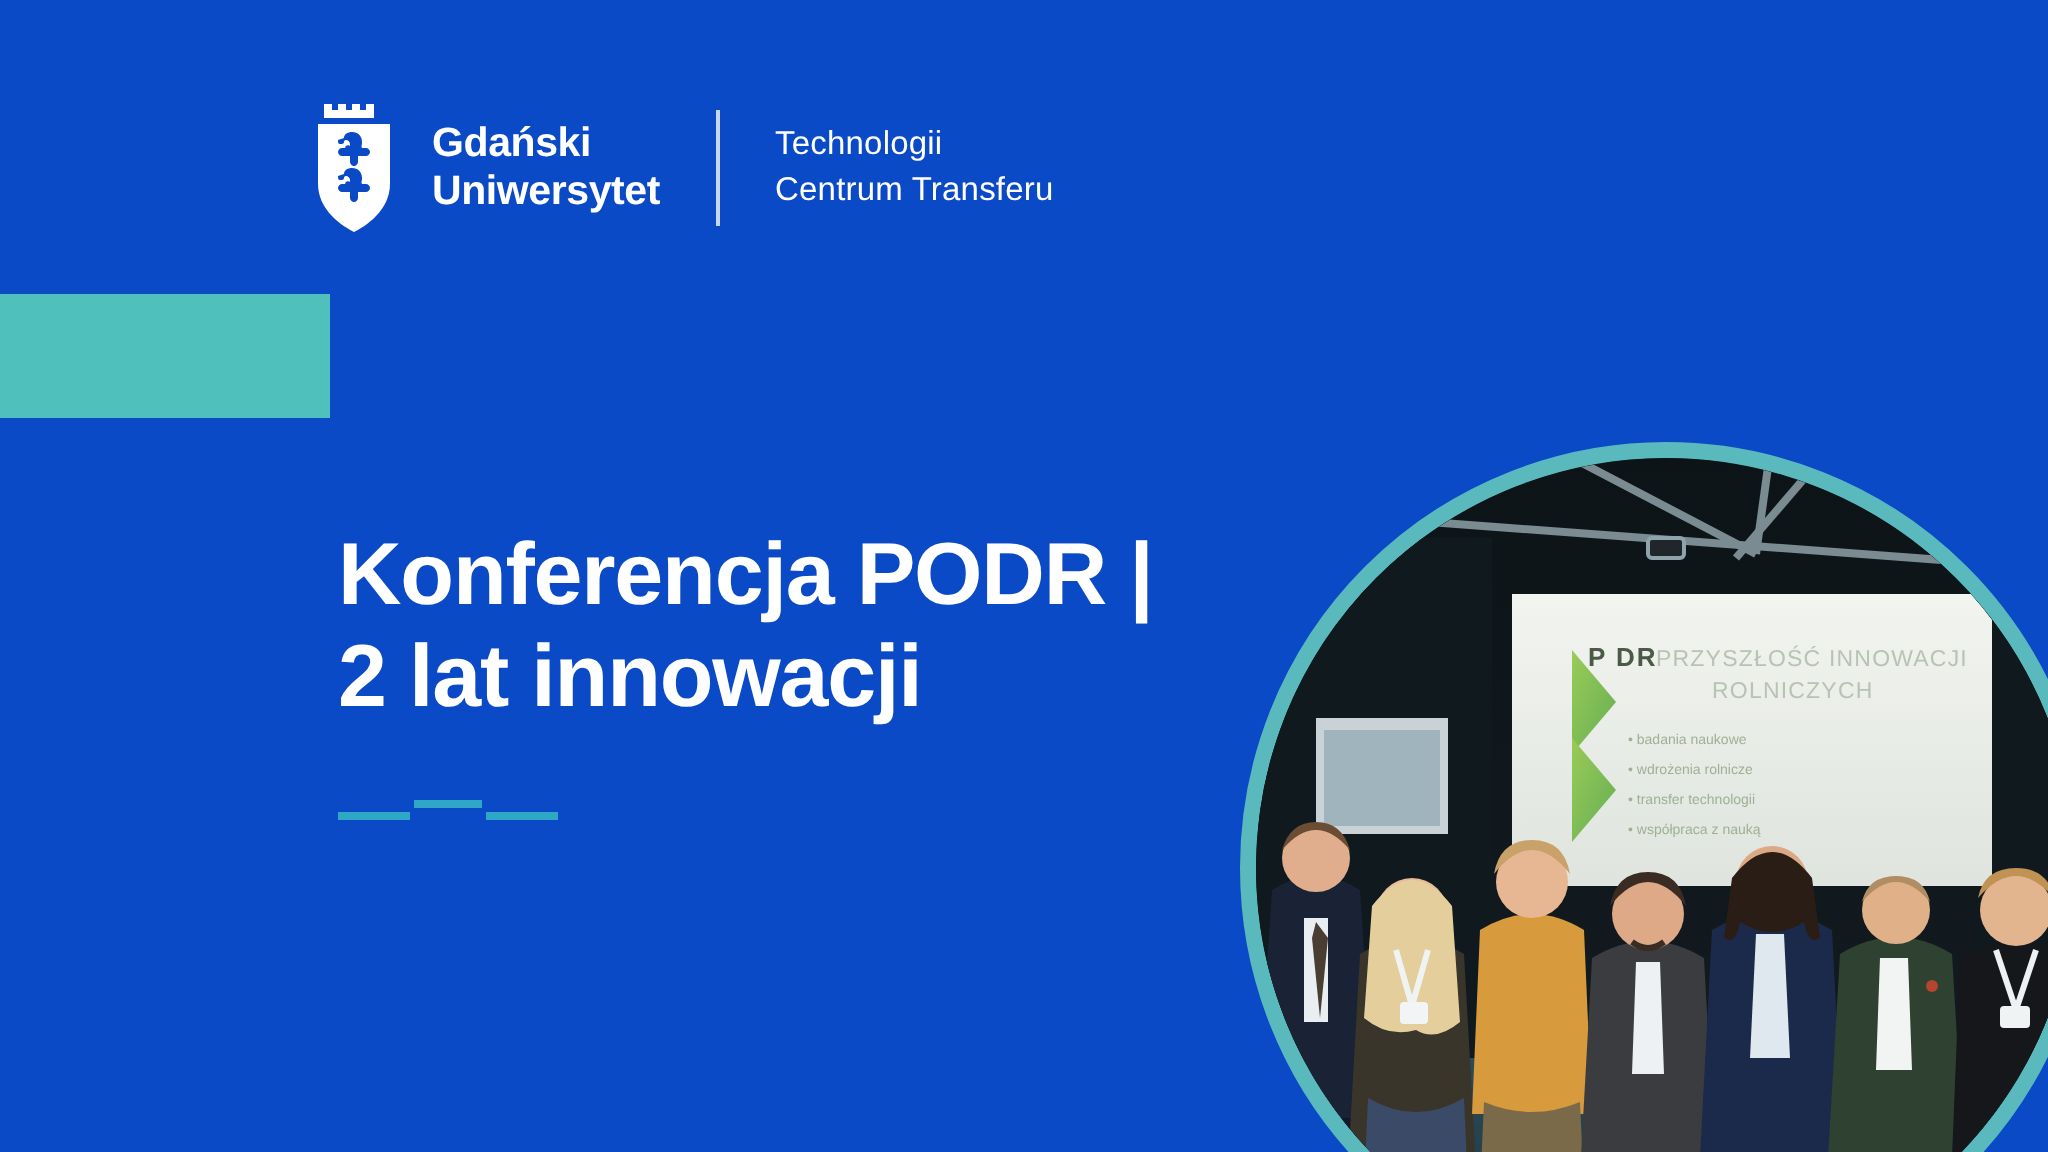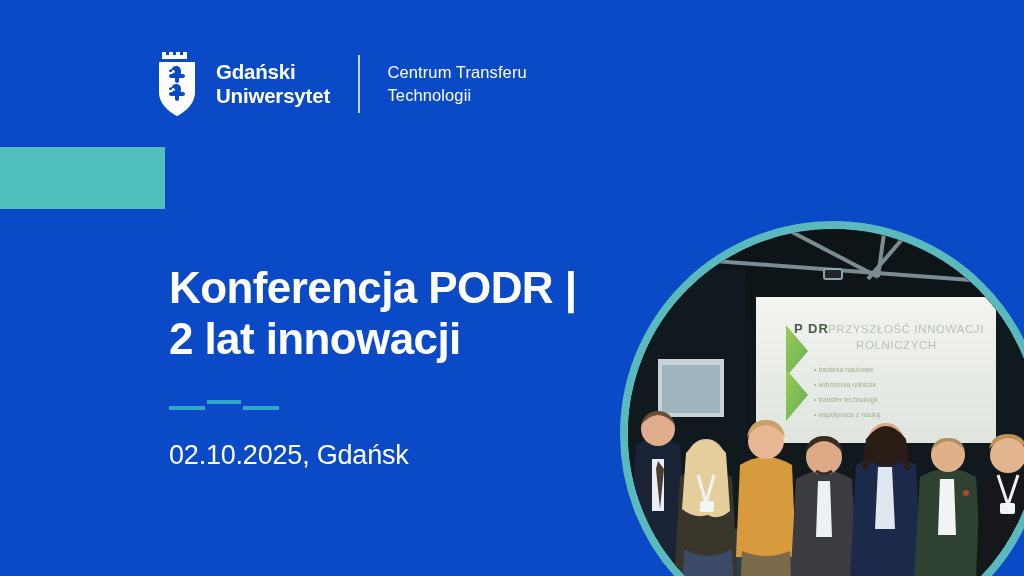--- a/index.html
+++ b/index.html
@@ -180,35 +180,34 @@
     </svg>
 
     <div class="ug-wordmark">
       <div>Gdański</div>
       <div>Uniwersytet</div>
     </div>
 
     <div class="lockup-divider"></div>
 
     <div class="ctt-wordmark">
+      <div>Technologii</div>
       <div>Centrum Transferu</div>
-      <div>Technologii</div>
     </div>
   </div>
 
   <div class="headline">Konferencja PODR |
 2 lat innowacji</div>
 
   <div class="ornament">
     <span class="seg-left"></span>
     <span class="seg-mid"></span>
     <span class="seg-right"></span>
   </div>
 
-  <div class="date-line">02.10.2025, Gdańsk</div>
 
   <div class="photo-circle">
     <div class="photo-inner">
       <svg class="photo-svg" viewBox="0 0 410 410" preserveAspectRatio="xMidYMid slice">
         <defs>
           <linearGradient id="wallG" x1="0" y1="0" x2="0" y2="1">
             <stop offset="0" stop-color="#0d1418"></stop>
             <stop offset="1" stop-color="#141d22"></stop>
           </linearGradient>
           <linearGradient id="screenG" x1="0" y1="0" x2="0" y2="1">

